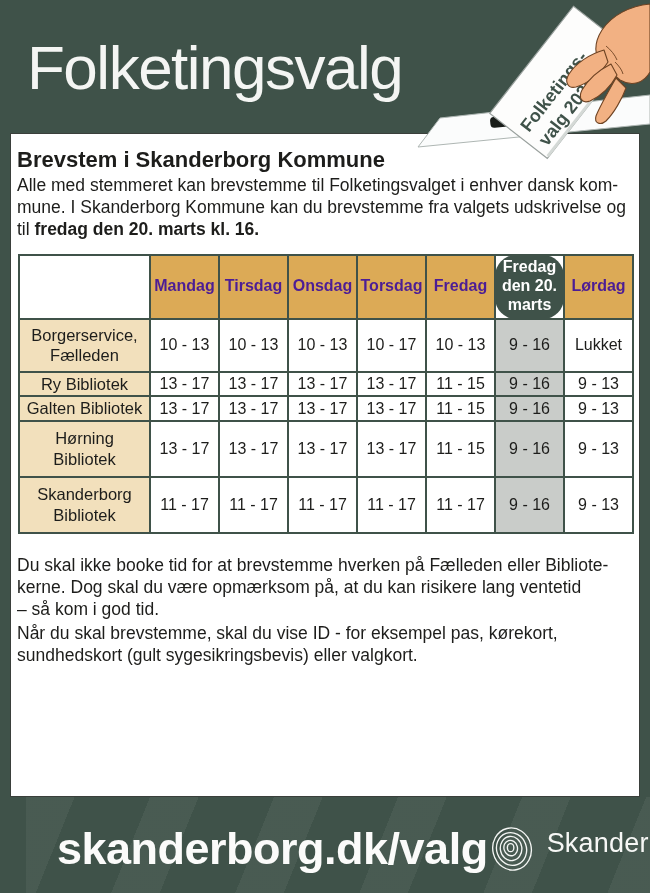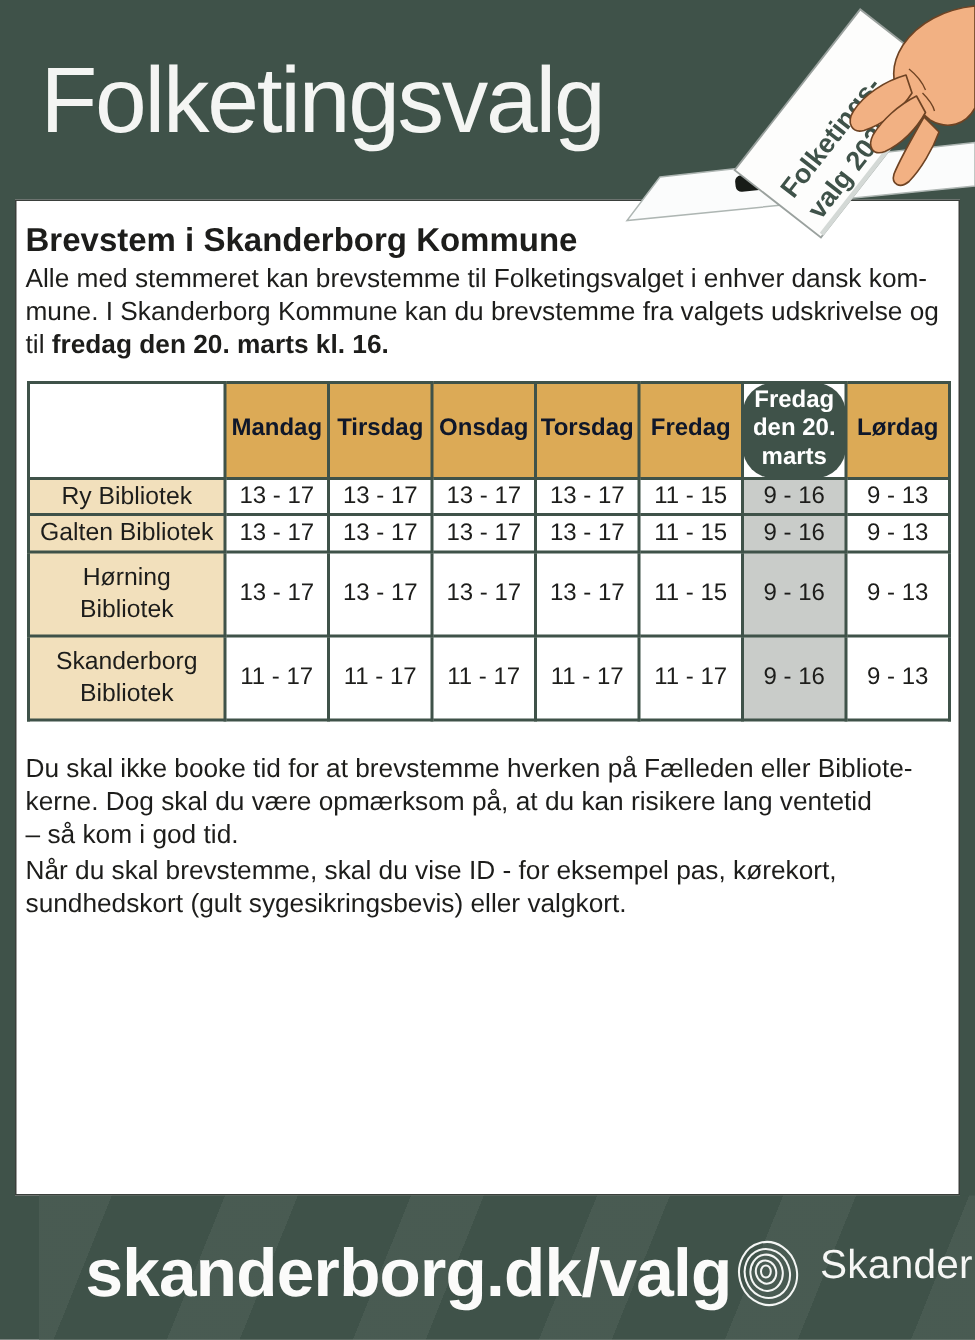--- a/index.html
+++ b/index.html
@@ -33,21 +33,21 @@
   table.times{
     border-collapse:collapse;margin:13px 0 0 1px;
     font-size:16px;color:#1d1d1b;table-layout:fixed;
   }
   table.times td,table.times th{
     border:2px solid #3f5249;text-align:center;vertical-align:middle;
     padding:1px 2px;box-sizing:border-box;
   }
   th.corner{border:none;background:#fff;width:131px;}
   th.day{
-    background:#dcaa56;color:#0f172a;font-weight:bold;font-size:16px;
+    background:#dcaa56;color:#4c1d95;font-weight:bold;font-size:16px;
     width:69px;height:64px;line-height:1.18;
   }
   th.day.special{background:#3f5249;color:#ffffff;border-radius:21px;}
   th.rowlabel{
     background:#f2e0bc;font-weight:normal;text-align:left;
     padding-left:8px;font-size:16.5px;line-height:1.25;
   }
   td.time{background:#ffffff;}
   td.time.special{background:#c9ccc9;}
   tr.r-tall{height:53px;}
@@ -125,20 +125,30 @@
       <tbody>
           <tr>
         <th class="corner"></th>
         <th class="day">Mandag</th>
         <th class="day">Tirsdag</th>
         <th class="day">Onsdag</th>
         <th class="day">Torsdag</th>
         <th class="day">Fredag</th>
         <th class="day special">Fredag den 20. marts</th>
         <th class="day">Lørdag</th>
+      </tr>
+      <tr class="r-tall">
+        <th class="rowlabel">Borgerservice, Fælleden</th>
+        <td class="time">10 - 13</td>
+        <td class="time">10 - 13</td>
+        <td class="time">10 - 13</td>
+        <td class="time">10 - 17</td>
+        <td class="time">10 - 13</td>
+        <td class="time special">9 - 16</td>
+        <td class="time">Lukket</td>
       </tr>
       <tr class="r-short">
         <th class="rowlabel">Ry Bibliotek</th>
         <td class="time">13 - 17</td>
         <td class="time">13 - 17</td>
         <td class="time">13 - 17</td>
         <td class="time">13 - 17</td>
         <td class="time">11 - 15</td>
         <td class="time special">9 - 16</td>
         <td class="time">9 - 13</td>

